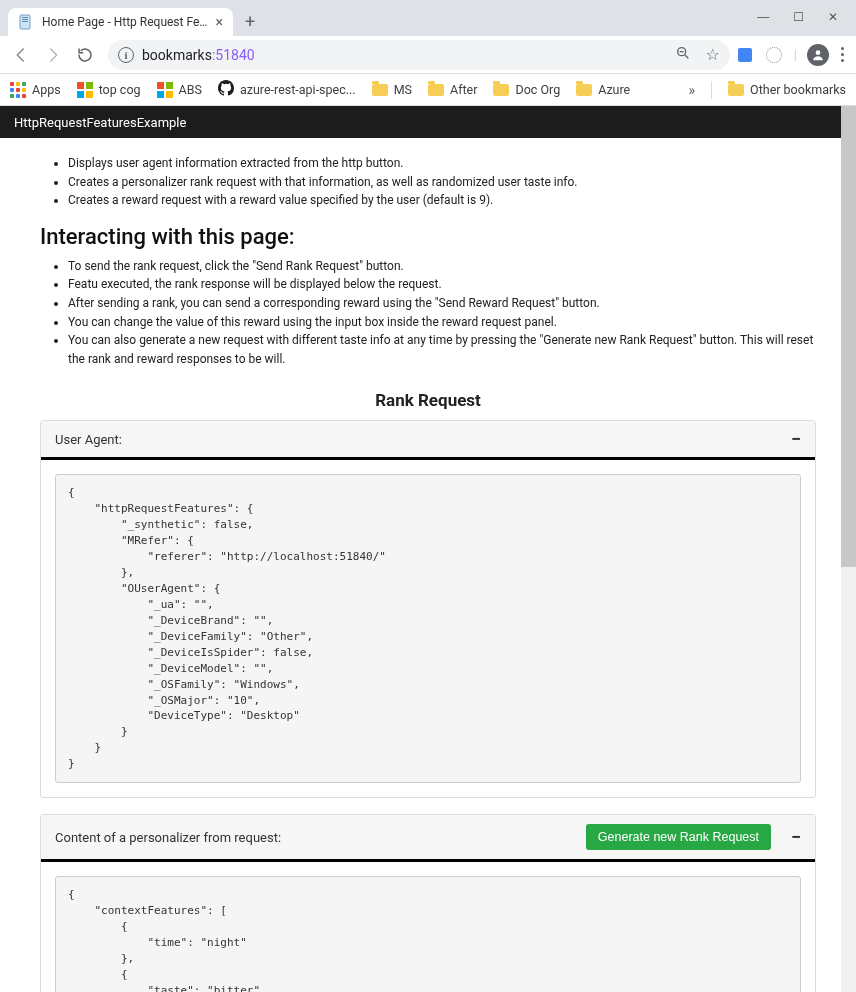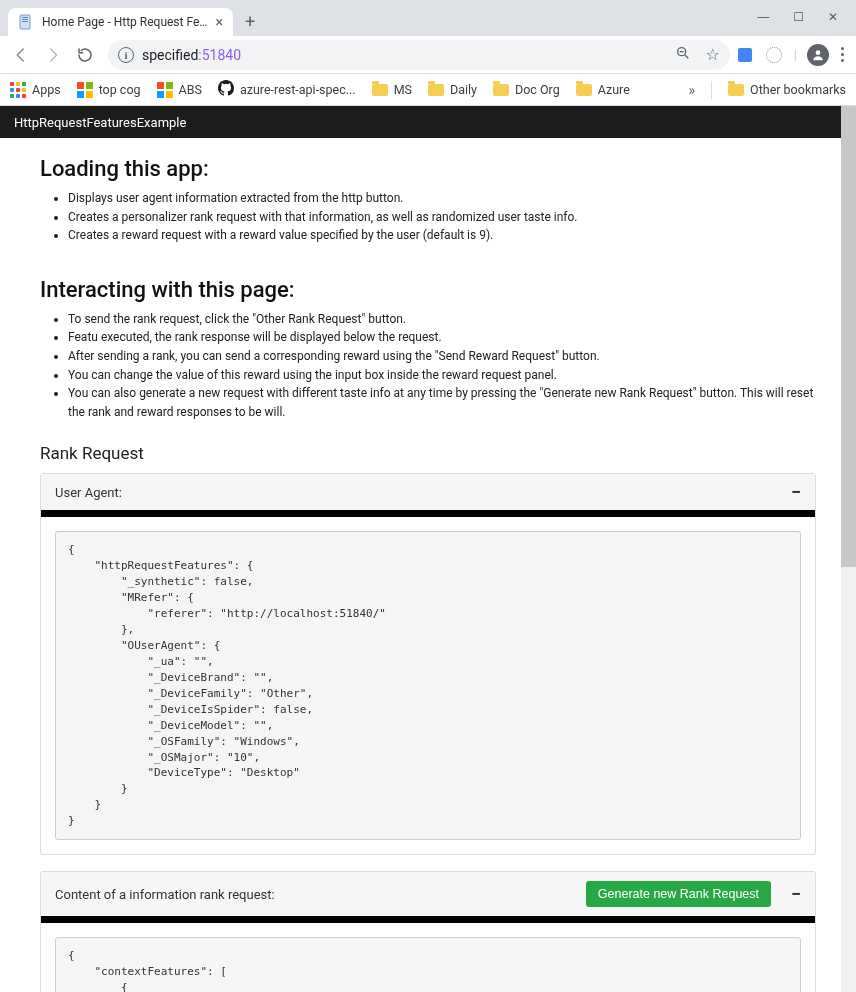--- a/index.html
+++ b/index.html
@@ -175,35 +175,36 @@
     }
     ul.inst {
       list-style: disc;
       padding-left: 28px;
       font-size:12px;
       color:#222;
       line-height:1.55;
       margin-bottom: 12px;
     }
     ul.inst li { margin: 0; }
-    h2.sec2 { margin-top:32px; }
+    h2.sec2 { margin-top:14px; }
 
     h3.rankreq {
       font-size:17px;
-      font-weight:400;
+      font-weight:700;
       margin: 22px 0 10px 0;
+      text-align: center;
     }
     .panel {
       border:1px solid #dcdcdc;
       border-radius:3px;
       margin-bottom:16px;
     }
     .panel-header {
       background:#f6f6f6;
-      border-bottom:7px solid #000000;
+      border-bottom:3px solid #000000;
       padding: 9px 14px;
       display:flex;
       align-items:center;
       justify-content:space-between;
       font-size:13px;
     }
     .panel-title { color:#333; }
     .panel-collapse {
       font-weight:bold; font-size:18px; line-height:1; color:#333;
     }
@@ -284,21 +285,21 @@
         </svg>
     </div>
     <div class="tbtn">
       <svg width="18" height="18" viewBox="0 0 24 24">
           <path d="M4 12a8 8 0 1 0 3-6.2" stroke="#5f6368" stroke-width="2" fill="none" stroke-linecap="round"></path>
           <path d="M4 4v5h5" stroke="#5f6368" stroke-width="2" fill="none" stroke-linecap="round" stroke-linejoin="round"></path>
         </svg>
     </div>
     <div class="omnibox">
       <span class="omni-info">i</span>
-      <span class="addr"><span>specified</span><span class="dim">:51840</span></span>
+      <span class="addr"><span>bookmarks</span><span class="dim">:51840</span></span>
       <div class="omni-right">
         <span><svg width="16" height="16" viewBox="0 0 24 24">
               <circle cx="10" cy="10" r="6" stroke="#5f6368" stroke-width="2" fill="none"></circle>
               <line x1="15" y1="15" x2="20" y2="20" stroke="#5f6368" stroke-width="2"></line>
               <line x1="7" y1="10" x2="13" y2="10" stroke="#5f6368" stroke-width="2"></line>
             </svg></span>
         <span class="star">☆</span>
       </div>
     </div>
     <span class="reader-icon"></span>
@@ -360,21 +361,21 @@
             <path fill="#1b1f23" d="M8 0C3.58 0 0 3.58 0 8c0 3.54 2.29 6.53 5.47 7.59.4.07.55-.17.55-.38 0-.19-.01-.82-.01-1.49-2.01.37-2.53-.49-2.69-.94-.09-.23-.48-.94-.82-1.13-.28-.15-.68-.52-.01-.53.63-.01 1.08.58 1.23.82.72 1.21 1.87.87 2.33.66.07-.52.28-.87.51-1.07-1.78-.2-3.64-.89-3.64-3.95 0-.87.31-1.59.82-2.15-.08-.2-.36-1.02.08-2.12 0 0 .67-.21 2.2.82a7.54 7.54 0 0 1 4 0c1.53-1.04 2.2-.82 2.2-.82.44 1.1.16 1.92.08 2.12.51.56.82 1.27.82 2.15 0 3.07-1.87 3.75-3.65 3.95.29.25.54.73.54 1.48 0 1.07-.01 1.93-.01 2.2 0 .21.15.46.55.38A8.01 8.01 0 0 0 16 8c0-4.42-3.58-8-8-8z"></path>
           </svg></span>
       <span>azure-rest-api-spec...</span>
     </div>
     <div class="bm">
         <span class="folder-icon"></span>
         <span>MS</span>
       </div>
     <div class="bm">
         <span class="folder-icon"></span>
-        <span>Daily</span>
+        <span>After</span>
       </div>
     <div class="bm">
         <span class="folder-icon"></span>
         <span>Doc Org</span>
       </div>
     <div class="bm">
         <span class="folder-icon"></span>
         <span>Azure</span>
       </div>
     <span class="chevrons">»</span>
@@ -389,30 +390,29 @@
 <div class="page-wrap">
   <div class="page-scroll-track">
     <div class="page-scroll"></div>
   </div>
 
   <div class="app-header">
     <span>HttpRequestFeaturesExample</span>
   </div>
 
   <div class="page-body">
-    <h2 class="sec">Loading this app:</h2>
     <ul class="inst">
       <li>Displays user agent information extracted from the http button.</li>
       <li>Creates a personalizer rank request with that information, as well as randomized user taste info.</li>
       <li>Creates a reward request with a reward value specified by the user (default is 9).</li>
     </ul>
 
     <h2 class="sec sec2">Interacting with this page:</h2>
     <ul class="inst">
-      <li>To send the rank request, click the "Other Rank Request" button.</li>
+      <li>To send the rank request, click the "Send Rank Request" button.</li>
       <li>Featu executed, the rank response will be displayed below the request.</li>
       <li>After sending a rank, you can send a corresponding reward using the "Send Reward Request" button.</li>
       <li>You can change the value of this reward using the input box inside the reward request panel.</li>
       <li>You can also generate a new request with different taste info at any time by pressing the "Generate new Rank Request" button. This will reset the rank and reward responses to be will.</li>
     </ul>
 
     <h3 class="rankreq">Rank Request</h3>
 
     <div class="panel">
       <div class="panel-header">
@@ -436,21 +436,21 @@
             "_OSMajor": "10",
             "DeviceType": "Desktop"
         }
     }
 }</div>
       </div>
     </div>
 
     <div class="panel">
       <div class="panel-header">
-        <span class="panel-title">Content of a information rank request:</span>
+        <span class="panel-title">Content of a personalizer from request:</span>
         <div class="panel-actions">
           <button class="btn-green">Generate new Rank Request</button>
           <span style="width:8px"></span>
           <span class="panel-collapse">−</span>
         </div>
       </div>
       <div class="panel-body">
         <div class="pre">{
     "contextFeatures": [
         {

